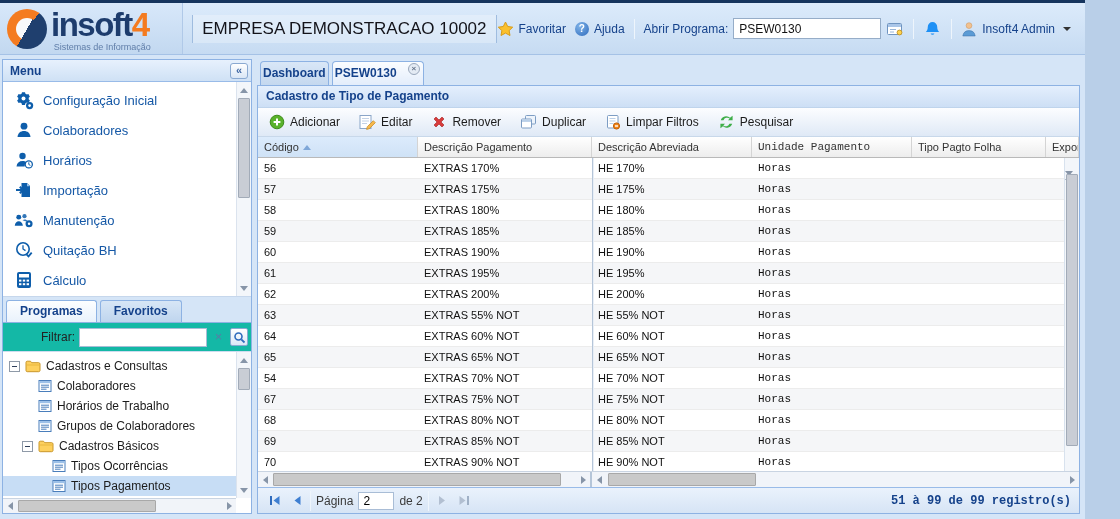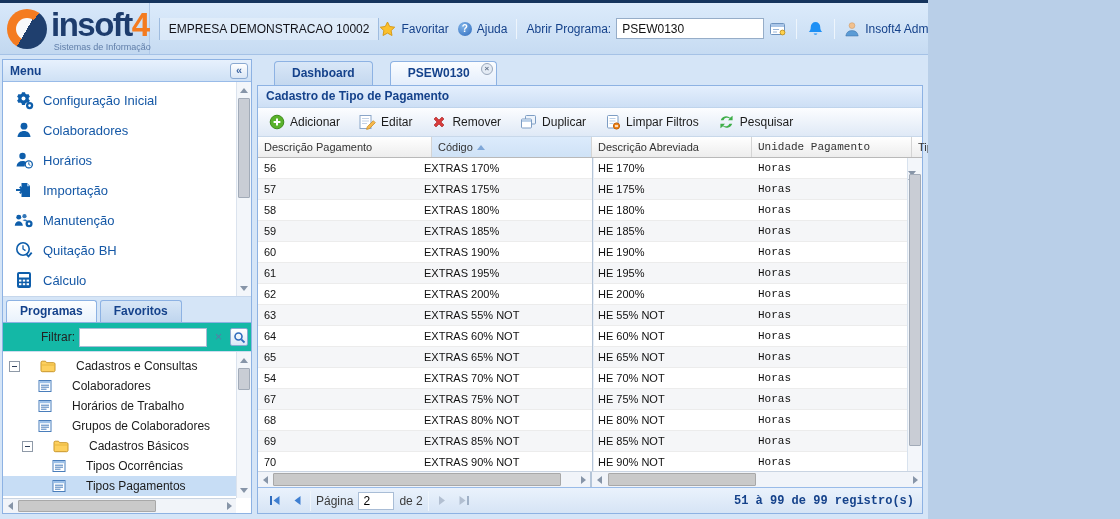--- a/index.html
+++ b/index.html
@@ -1,29 +1,29 @@
 <!DOCTYPE html>
 <html><head>
 <meta charset="utf-8">
 <style>
   * { margin:0; padding:0; box-sizing:border-box; }
   html,body { background:#b9cfe8; }
   body { font-family:"Liberation Sans","DejaVu Sans",sans-serif; }
-  .app { width:928px; height:519px; background:#d5e5f7; border-top:3px solid #16355e; overflow:hidden; position:relative; }
+  .app { width:1085px; height:519px; background:#d5e5f7; border-top:3px solid #16355e; overflow:hidden; position:relative; }
 
   
   .topbar { height:52px; display:flex; align-items:center; background:linear-gradient(#dcebfb,#c6dbf2); border-bottom:1px solid #a5c2e6; }
   .logo-area { width:253px; height:100%; display:flex; align-items:center; padding-left:7px; border-right:1px solid #b0c9e8; background:linear-gradient(#d8e8fa,#c2d8f0); }
   .logo-circle { width:40px; height:40px; border-radius:50%; background:conic-gradient(from 210deg,#f47b20 0 52%,#1f3f6e 52% 100%); position:relative; flex:none; }
   .logo-circle::after { content:""; position:absolute; left:9px; top:9px; width:22px; height:22px; border-radius:50%; background:conic-gradient(from 30deg,#1f3f6e 0 50%,#f8f9fb 50% 100%); }
   .logo-textwrap { position:relative; margin-left:4px; padding-bottom:8px; }
   .logo-text { font-size:33px; font-weight:bold; color:#1d3c6d; letter-spacing:-1.5px; line-height:1; }
   .logo-accent { color:#f47b20; }
   .logo-sub { position:absolute; right:-2px; bottom:-3px; font-size:9px; color:#5f7da8; white-space:nowrap; }
-  .company-field { margin-left:9px; padding:4px 9px; font-size:12px; color:#13131a; border-left:1px solid #9fbcdf; border-right:1px solid #9fbcdf; background:rgba(255,255,255,.28); white-space:nowrap; }
+  .company-field { margin-left:9px; padding:4px 9px; font-size:17px; color:#13131a; border-left:1px solid #9fbcdf; border-right:1px solid #9fbcdf; background:rgba(255,255,255,.28); white-space:nowrap; }
   .top-actions { margin-left:auto; display:flex; align-items:center; gap:9px; padding-right:14px; font-size:12px; color:#15428b;justify-content:center; }
   .top-item { display:flex; align-items:center; gap:5px; cursor:default; white-space:nowrap; }
   .vsep { width:1px; height:20px; background:#a9c4e4; border-right:1px solid #eef5fc; }
   .help-badge { width:14px; height:14px; border-radius:50%; background:radial-gradient(circle at 35% 30%,#7fb3e8,#2f6bbd); color:#fff; font-size:10px; font-weight:bold; text-align:center; line-height:14px; }
   .help-badge::after { content:"?"; }
   .program-input { width:148px; height:21px; border:1px solid #96adc8; background:#fff; font-size:12px; padding:0 5px; font-family:inherit; color:#111; }
   .icon-btn { display:inline-flex; align-items:center; }
   .caret-down { width:0; height:0; border-left:4px solid transparent; border-right:4px solid transparent; border-top:4px solid #333; margin-left:3px; }
 
   
@@ -39,42 +39,42 @@
   .menu-item .icon { width:20px; display:inline-flex; justify-content:center; }
   .side-tabs { height:26px; flex:none; display:flex; gap:3px; padding:3px 0 0 3px; background:#d5e5f7; border-bottom:1px solid #8db2e3; }
   .stab { border:1px solid #8db2e3; border-bottom:none; border-radius:3px 3px 0 0; padding:0 13px; line-height:21px; font-weight:bold; color:#15428b; font-size:12px; background:linear-gradient(#d7e6f6,#bfd5ee); cursor:pointer; }
   .stab.active { background:linear-gradient(#fdfeff,#e9f2fc); }
   .filter-row { height:29px; flex:none; display:flex; align-items:center; gap:4px; background:#14b8a6; padding:0 3px 0 38px; border-bottom:1px solid #cddcef; font-size:12px; color:#222; }
   .filter-input { flex:1; height:19px; min-width:0; border:1px solid #a9bdd6; background:#fff; font-family:inherit; font-size:12px; padding:0 3px; }
   .mini-x { width:15px; height:17px; color:#5c7aa5; font-size:12px; text-align:center; line-height:16px; cursor:pointer; }
   .mini-x::after { content:"\00D7"; }
   .mini-search { width:18px; height:18px; border:1px solid #8aa9d1; border-radius:2px; background:linear-gradient(#ffffff,#dce8f6); display:inline-flex; align-items:center; justify-content:center; cursor:pointer; }
   .tree { flex:1; position:relative; background:#fff; padding-top:4px; overflow:hidden; }
-  .tree-node { height:20px; display:flex; align-items:center; gap:20px; font-size:12px; color:#1b1b1b; white-space:nowrap; cursor:pointer; padding-right:16px; }
+  .tree-node { height:20px; display:flex; align-items:center; gap:5px; font-size:12px; color:#1b1b1b; white-space:nowrap; cursor:pointer; padding-right:16px; }
   .tree-node.selected { background:#c7ddf5; }
   .expander { width:11px; height:11px; flex:none; border:1px solid #8f9aa8; background:#fff; position:relative; }
   .expander::after { content:""; position:absolute; left:2px; right:2px; top:4px; height:1px; background:#30405a; }
   .pl0 { padding-left:6px; } .pl1 { padding-left:35px; } .pl1f { padding-left:19px; } .pl2 { padding-left:49px; }
 
   
   .vscroll { position:absolute; top:0; right:0; bottom:0; width:15px; background:#f3f6fa; border-left:1px solid #dbe3ee; }
   .vscroll .sb-btn { position:absolute; left:0; right:0; height:14px; display:flex; align-items:center; justify-content:center; }
   .sb-up { top:1px; } .sb-down { bottom:1px; }
   .tri-up { width:0; height:0; border-left:4px solid transparent; border-right:4px solid transparent; border-bottom:5px solid #8795a8; }
   .tri-down { width:0; height:0; border-left:4px solid transparent; border-right:4px solid transparent; border-top:5px solid #8795a8; }
   .tri-left { width:0; height:0; border-top:4px solid transparent; border-bottom:4px solid transparent; border-right:5px solid #8795a8; }
   .tri-right { width:0; height:0; border-top:4px solid transparent; border-bottom:4px solid transparent; border-left:5px solid #8795a8; }
   .sb-thumb { position:absolute; left:1px; right:1px; background:#c9cdd5; border:1px solid #a2abb8; border-radius:1px; }
   .hscroll { height:15px; background:#f1f4f9; border-top:1px solid #c9d4e2; position:relative; display:flex; align-items:center; }
   .hscroll .hthumb { position:absolute; top:1px; bottom:1px; background:#c9c9c9; border:1px solid #a8a8a8; border-radius:1px; }
 
   
   .main-panel { flex:1; min-width:0; display:flex; flex-direction:column; }
   .main-tabbar { height:27px; flex:none; display:flex; gap:3px; padding-left:3px; border-bottom:1px solid #8db2e3; }
-  .mtab { margin-top:2px; border:1px solid #8db2e3; border-bottom:none; border-radius:4px 4px 0 0; padding:0 17px; line-height:22px; font-weight:bold; color:#15428b; font-size:12px; background:linear-gradient(#d9e7f7,#c4d8ef); cursor:pointer; position:relative;margin-left:14px; }
+  .mtab { margin-top:2px; border:1px solid #8db2e3; border-bottom:none; border-radius:4px 4px 0 0; padding:0 2px; line-height:22px; font-weight:bold; color:#15428b; font-size:12px; background:linear-gradient(#d9e7f7,#c4d8ef); cursor:pointer; position:relative; }
   .mtab.active { background:linear-gradient(#fbfdff,#e3edfb); padding-right:26px; }
   .tab-close { position:absolute; top:1px; right:3px; width:12px; height:12px; border-radius:50%; background:#e4ebf4; border:1px solid #9aa8bc; color:#66758c; font-size:8px; line-height:10px; text-align:center; cursor:pointer; }
   .tab-close::after { content:"\00D7"; }
   .main-box { flex:1; min-height:0; border:1px solid #8db2e3; border-top:none; background:#fff; display:flex; flex-direction:column; }
   .panel-title { height:22px; flex:none; line-height:21px; padding:0 8px; background:linear-gradient(#e4effd,#cddff5); border-bottom:1px solid #bfd4ec; color:#15428b; font-weight:bold; font-size:12px; }
   .toolbar { height:29px; flex:none; display:flex; align-items:center; gap:13px; padding:0 8px; background:linear-gradient(#fcfdff,#dfe9f6); border-bottom:1px solid #c8d8ea; }
   .tbtn { display:flex; align-items:center; gap:5px; font-size:12px; color:#1c1c1c; cursor:pointer; padding:2px 3px; border-radius:2px; }
 
   
   .grid-header { height:21px; flex:none; display:flex; background:linear-gradient(#ffffff,#ededed); border-bottom:1px solid #b9b9b9; font-size:11px; color:#333; }
@@ -437,26 +437,26 @@
               <span class="icon">
                 <svg width="17" height="16" viewBox="0 0 17 16">
                   <path d="M2.8 6.2a5.6 5.6 0 0 1 9.2-2.4L14.6 1.7v4.6h-4.6l1.7-1.7a3.9 3.9 0 0 0-6.2 1.6z" fill="#3fae49"></path>
                   <path d="M14.2 9.8a5.6 5.6 0 0 1-9.2 2.4L2.4 14.3V9.7H7l-1.7 1.7a3.9 3.9 0 0 0 6.2-1.6z" fill="#3fae49"></path>
                 </svg>
               </span>
               <span>Pesquisar</span>
             </div>
           </div>
         <div class="grid-header">
-            <div class="gh-cell c1">
-              <span>Descrição Pagamento</span>
-            </div>
             <div class="gh-cell c0 sorted">
               <span>Código</span>
               <span class="sort-asc"></span>
+            </div>
+            <div class="gh-cell c1">
+              <span>Descrição Pagamento</span>
             </div>
             <div class="gh-cell c2">
               <span>Descrição Abreviada</span>
             </div>
             <div class="gh-cell c3">
               <span>Unidade Pagamento</span>
             </div>
             <div class="gh-cell c4">
               <span>Tipo Pagto Folha</span>
             </div>

